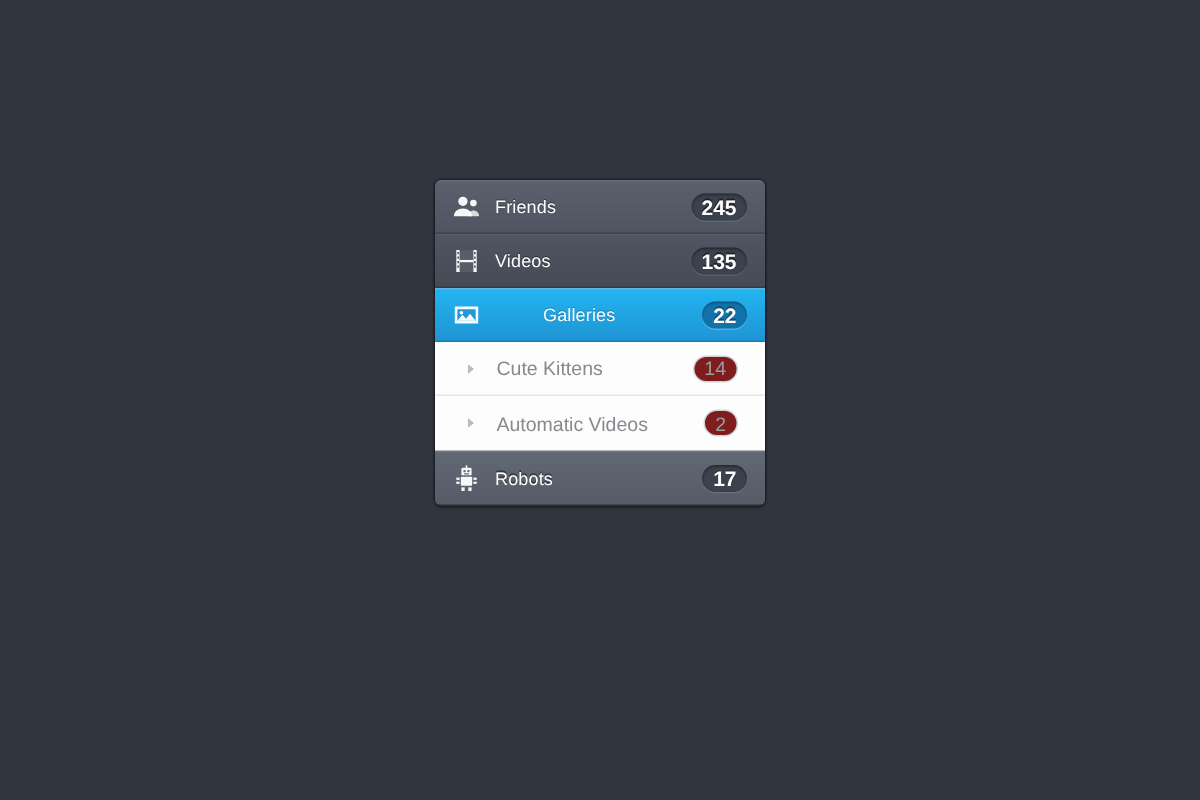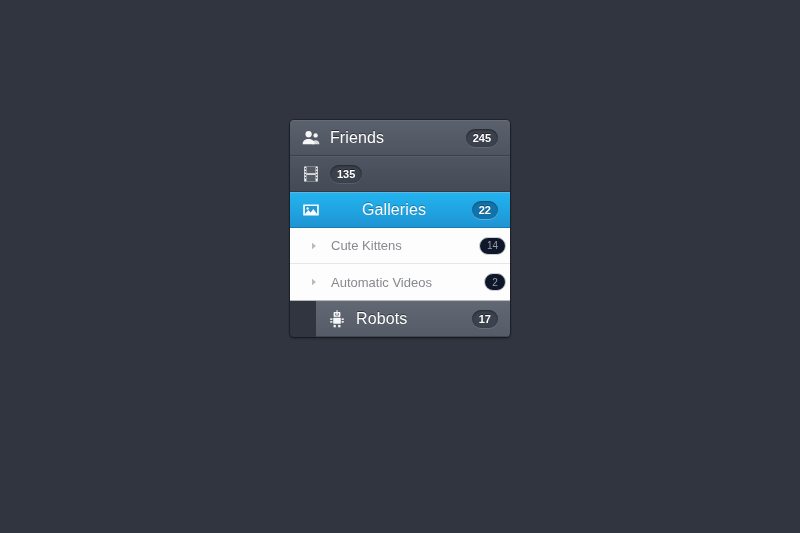--- a/index.html
+++ b/index.html
@@ -49,21 +49,20 @@
     cursor: pointer;
   }
   .nav-row.variant-a {
     background: linear-gradient(to bottom, #5a606c 0%, #4e5460 100%);
   }
   .nav-row.variant-b {
     background: linear-gradient(to bottom, #4f5561 0%, #454b56 100%);
   }
   .nav-row.variant-hover {
     background: linear-gradient(to bottom, #616773 0%, #555b67 100%);
-    margin-left: 26px;
   }
   .nav-row.active {
     background: linear-gradient(to bottom, #22b4ef 0%, #1f94d4 100%);
     border-top: 1px solid rgba(255,255,255,0.30);
     border-bottom: 1px solid rgba(0,0,0,0.30);
     gap: 32px;
   }
   .nav-row:first-child { border-top: 1px solid rgba(255,255,255,0.14); }
 
   .nav-icon {
@@ -72,41 +71,41 @@
     flex: 0 0 22px;
     display: flex;
     align-items: center;
     justify-content: center;
     margin-right: 8px;
   }
   .nav-icon svg { display: block; }
 
   .nav-label {
     flex: 1 1 auto;
-    font-size: 16px;
+    font-size: 12px;
     color: #ffffff;
     text-shadow: 0 -1px 0 rgba(0,0,0,0.45);
     letter-spacing: 0.1px;
     white-space: nowrap;
     overflow: hidden;
     text-overflow: ellipsis;
   }
   .nav-row.active .nav-label {
     text-shadow: 0 -1px 0 rgba(0,0,0,0.28);
   }
 
   
   .badge {
     flex: 0 0 auto;
     min-width: 22px;
     height: 18px;
     padding: 0 7px;
     box-sizing: border-box;
     border-radius: 9px;
-    font-size: 11px;
+    font-size: 14px;
     font-weight: bold;
     color: #ffffff;
     display: flex;
     align-items: center;
     justify-content: center;
     background: #3c424d;
     box-shadow: inset 0 1px 2px rgba(0,0,0,0.45), 0 1px 0 rgba(255,255,255,0.10);
     text-shadow: 0 -1px 0 rgba(0,0,0,0.5);
   }
   .nav-row.active .badge {
@@ -118,21 +117,21 @@
   
   .sub-list {
     background: #ffffff;
     border-bottom: 1px solid rgba(0,0,0,0.28);
   }
   .sub-row {
     position: relative;
     height: 36px;
     display: flex;
     align-items: center;
-    padding: 0 4px 0 10px;
+    padding: 0 18px 0 10px;
     box-sizing: border-box;
     background: #fdfdfd;
     border-bottom: 1px solid #e6e6e6;
     cursor: pointer;
   }
   .sub-row:last-child { border-bottom: none; }
 
   .sub-arrow {
     width: 18px;
     height: 18px;
@@ -151,26 +150,26 @@
     overflow: hidden;
     text-overflow: ellipsis;
   }
   .sub-badge {
     flex: 0 0 auto;
     min-width: 22px;
     height: 18px;
     padding: 0 7px;
     box-sizing: border-box;
     border-radius: 9px;
-    font-size: 10px;
+    font-size: 13px;
     color: #9a9da2;
     display: flex;
     align-items: center;
     justify-content: center;
-    background: #0f172a;
+    background: #7f1d1d;
     border: 1px solid #cfd2d6;
   }
 </style>
 </head>
 <body style="background: rgb(49, 53, 63);">
 
 <div id="stage">
 
   <div class="nav-panel">
 
@@ -202,20 +201,21 @@
               <rect x="3.9" y="13.0" width="1.1" height="1.5"></rect>
               <rect x="15.0" y="4.0" width="1.1" height="1.5"></rect>
               <rect x="15.0" y="7.0" width="1.1" height="1.5"></rect>
               <rect x="15.0" y="10.0" width="1.1" height="1.5"></rect>
               <rect x="15.0" y="13.0" width="1.1" height="1.5"></rect>
             </g>
             <rect x="5.4" y="9.3" width="9.2" height="1.5"></rect>
           </g>
         </svg>
       </span>
+      <span class="nav-label">Videos</span>
       <span class="badge">135</span>
     </div>
 
     <div class="nav-row active">
       <span class="nav-icon">
         <svg width="20" height="20" viewBox="0 0 20 20">
           <g fill="#ffffff" fill-opacity="0.97">
             <path d="M2.2 4.4h15.6v11.2H2.2z"></path>
             <path d="M3.9 6.1h12.2v7.8H3.9z" fill="#1f94d4"></path>
             <circle cx="6.6" cy="8.5" r="1.2"></circle>

